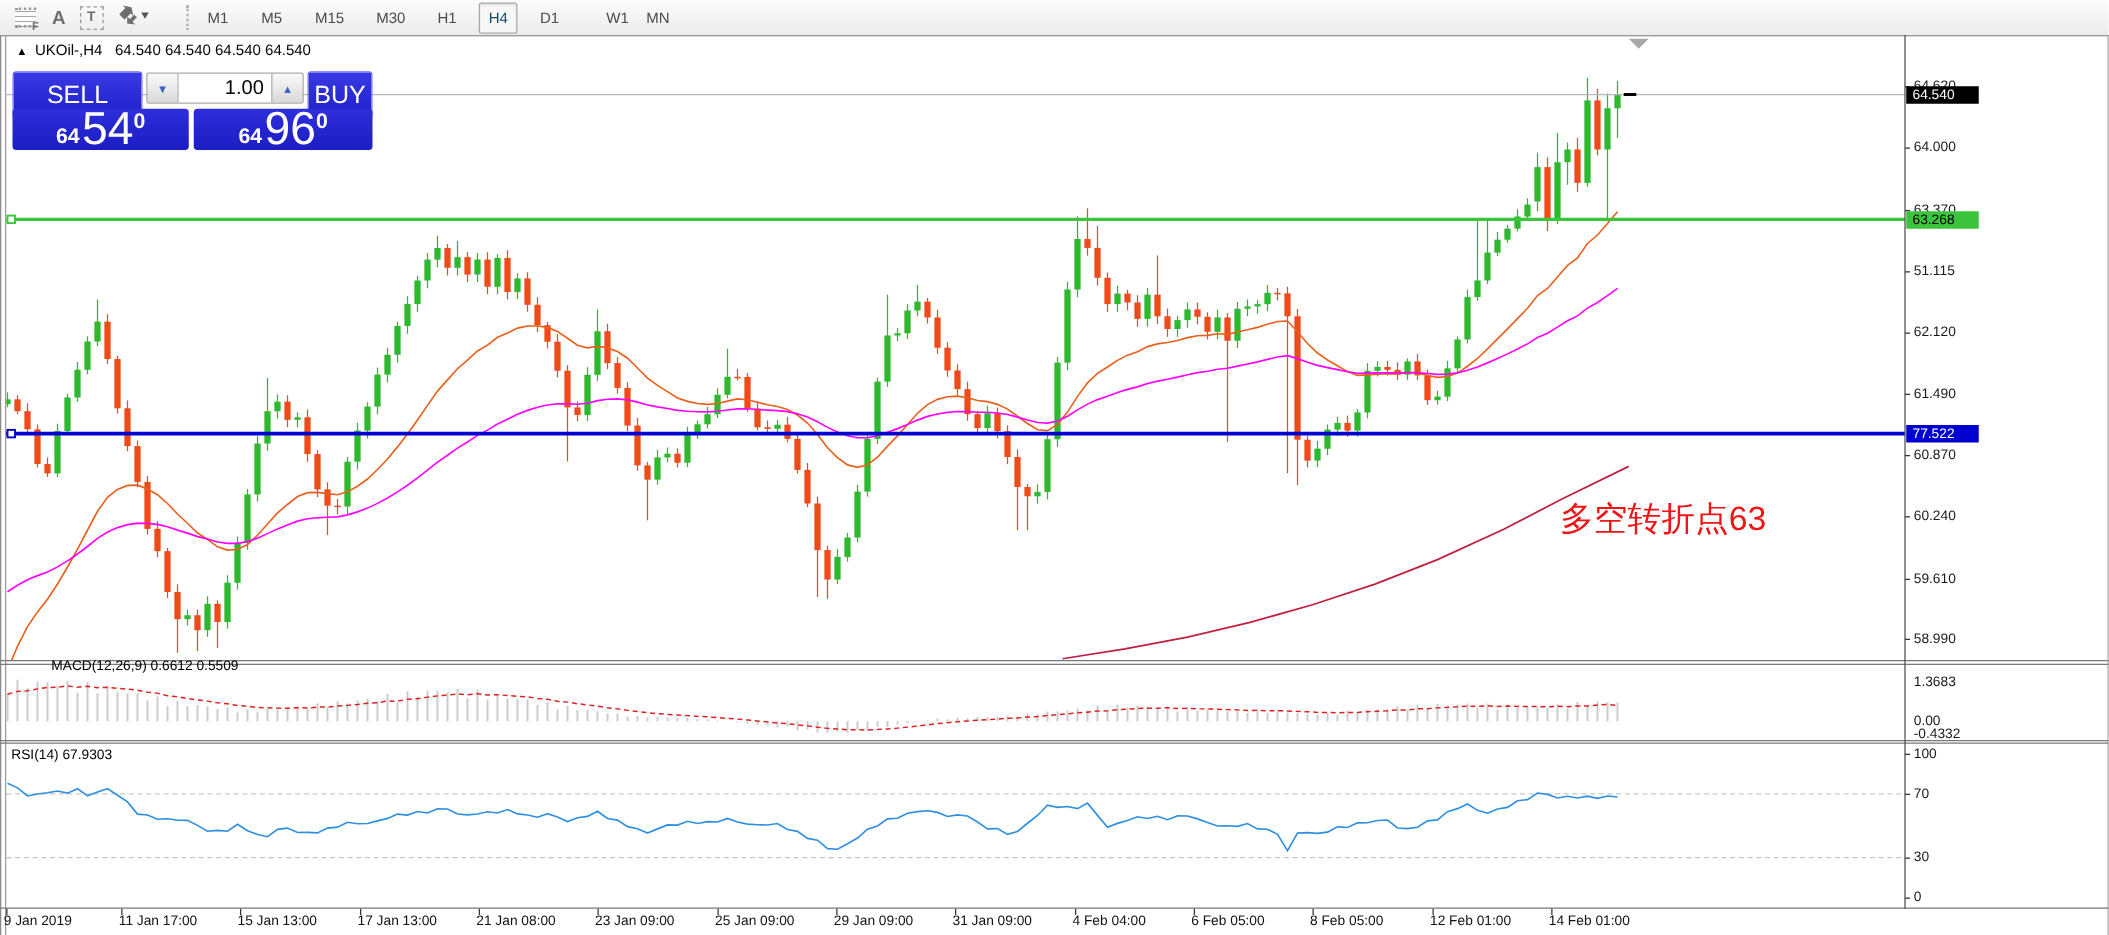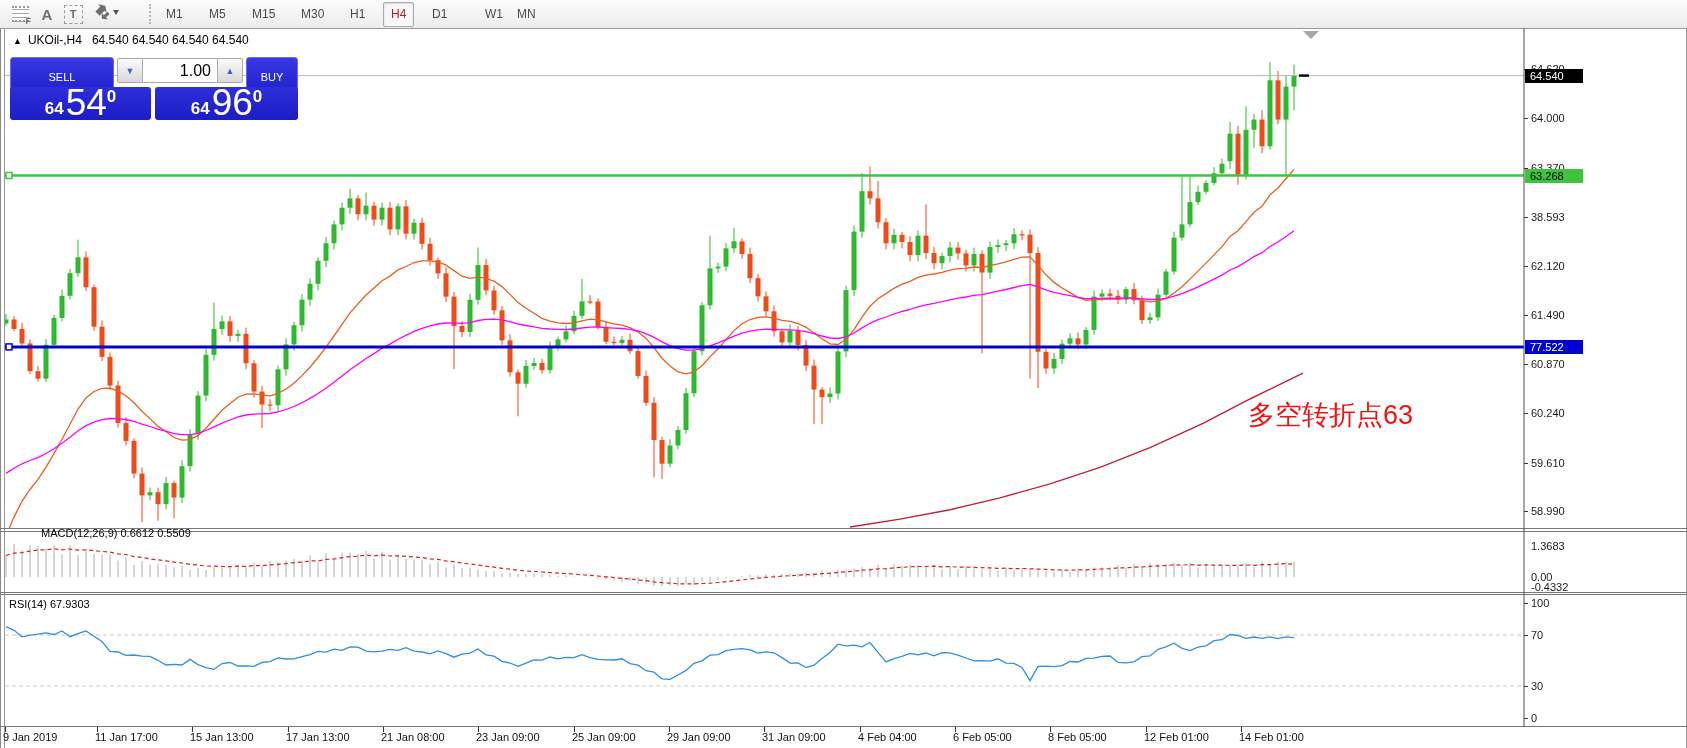--- a/index.html
+++ b/index.html
@@ -15,21 +15,21 @@
      background:repeating-linear-gradient(#fff 0 1px,#9a9a9a 1px 2px,#fff 2px 4px);opacity:.85;}
   #icon-f .f{position:absolute;right:1px;bottom:-1px;font-size:9px;color:#6e6e6e;}
   #icon-a{left:38px;width:18px;font-size:15px;}
   #icon-t{left:62px;width:22px;}
   #icon-t .box{width:17px;height:17px;border:1px dashed #9a9a9a;display:flex;align-items:center;justify-content:center;
      font-size:11px;color:#6e6e6e;font-weight:bold;}
   #icon-arrows{left:94px;width:30px;}
   .tf-sep{position:absolute;left:149px;top:4px;width:2px;height:20px;border-left:2px dotted #b5b5b5;}
   .tf-btn{position:absolute;top:2px;height:23px;line-height:23px;text-align:center;color:#4a4a4a;
     font-size:12px;padding:0 7px;border:1px solid transparent;border-radius:2px;cursor:default;}
-  .tf-btn.active{background:#f7f7f7;border:1px solid #a9a9a9;box-shadow:inset 0 1px 2px rgba(0,0,0,.12);color:#b91c1c;}
+  .tf-btn.active{background:#f7f7f7;border:1px solid #a9a9a9;box-shadow:inset 0 1px 2px rgba(0,0,0,.12);color:#0c4a6e;}
   
   #frame-left{position:absolute;left:0;top:28px;width:1px;height:720px;background:#8a8a8a;}
   #frame-left2{position:absolute;left:4px;top:28px;width:1px;height:720px;background:#9a9a9a;}
   #frame-top{position:absolute;left:0;top:28px;width:1687px;height:1px;background:#9a9a9a;}
   #frame-right{position:absolute;left:1686px;top:28px;width:1px;height:720px;background:#9a9a9a;}
   
   #chart-title{position:absolute;left:13px;top:33px;font-size:12px;color:#000;}
   #chart-title .tri{font-size:9px;margin-right:6px;}
   #chart-title .sym{margin-right:10px;}
   .ind-label{position:absolute;font-size:11px;color:#000;}
@@ -37,21 +37,21 @@
   
   .ax-label{position:absolute;left:1531px;font-size:11px;color:#1a1a1a;transform:translateY(-50%);}
   .ax-tick{position:absolute;left:1524px;width:4px;height:1px;background:#333;}
   .badge{position:absolute;left:1525px;height:14px;line-height:14px;font-size:11px;padding:0 5px;
     transform:translateY(-50%);min-width:48px;}
   .t-label{position:absolute;top:731px;font-size:11px;color:#111;white-space:nowrap;}
   .t-tick{position:absolute;top:727px;width:1px;height:5px;background:#333;}
   
   #trade-panel{position:absolute;left:10px;top:57px;width:288px;height:63px;}
   .tp-row1{position:absolute;left:0;top:0;width:288px;height:27px;}
-  .tp-btn{position:absolute;top:0;height:39px;border-radius:3px;color:#fff;font-size:11px;
+  .tp-btn{position:absolute;top:0;height:39px;border-radius:3px;color:#fff;font-size:20px;
      background:linear-gradient(#3939e4,#1f1fc9);border:1px solid #6a6af0;box-sizing:border-box;
      display:flex;align-items:center;justify-content:center;cursor:pointer;}
   #sell-btn{left:0;width:104px;}
   #buy-btn{left:236px;width:52px;}
   .spin{position:absolute;top:1px;width:26px;height:25px;background:linear-gradient(#fafafa,#d9d9d9);
      border:1px solid #aaa;box-sizing:border-box;color:#3b63c4;font-size:9px;
      display:flex;align-items:center;justify-content:center;cursor:pointer;}
   #spin-down{left:107px;border-radius:2px 0 0 2px;}
   #spin-up{left:207px;border-radius:0 2px 2px 0;}
   #vol-field{position:absolute;left:133px;top:1px;width:74px;height:25px;background:#fff;border:1px solid #aaa;
@@ -660,21 +660,21 @@
   </div>
 
   <div id="axis-overlay">
       <div class="ax-tick" style="top:69.3px"></div>
       <div class="ax-label" style="top:69.3px">64.620</div>
       <div class="ax-tick" style="top:118.0px"></div>
       <div class="ax-label" style="top:118.0px">64.000</div>
       <div class="ax-tick" style="top:167.5px"></div>
       <div class="ax-label" style="top:167.5px">63.370</div>
       <div class="ax-tick" style="top:216.9px"></div>
-      <div class="ax-label" style="top:216.9px">38.593</div>
+      <div class="ax-label" style="top:216.9px">51.115</div>
       <div class="ax-tick" style="top:265.6px"></div>
       <div class="ax-label" style="top:265.6px">62.120</div>
       <div class="ax-tick" style="top:315.0px"></div>
       <div class="ax-label" style="top:315.0px">61.490</div>
       <div class="ax-tick" style="top:363.7px"></div>
       <div class="ax-label" style="top:363.7px">60.870</div>
       <div class="ax-tick" style="top:413.2px"></div>
       <div class="ax-label" style="top:413.2px">60.240</div>
       <div class="ax-tick" style="top:462.6px"></div>
       <div class="ax-label" style="top:462.6px">59.610</div>

